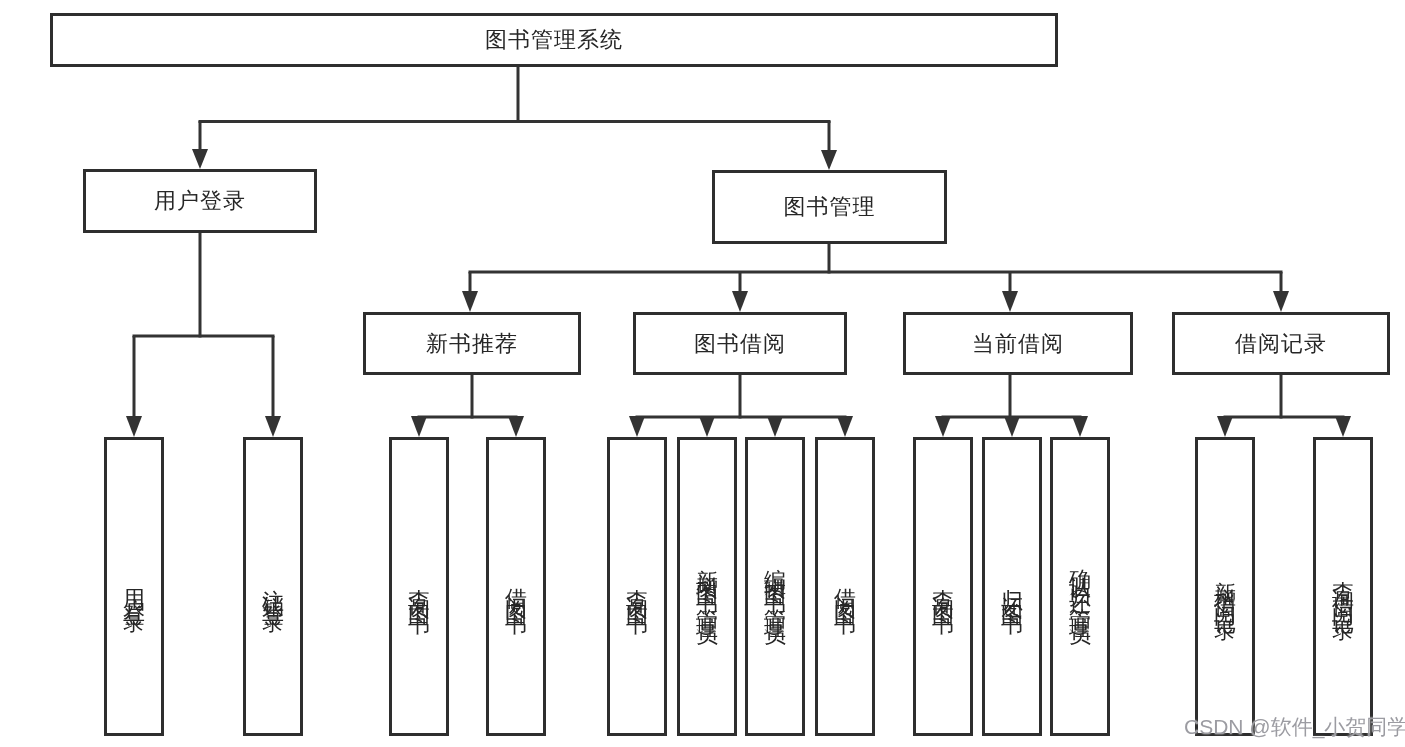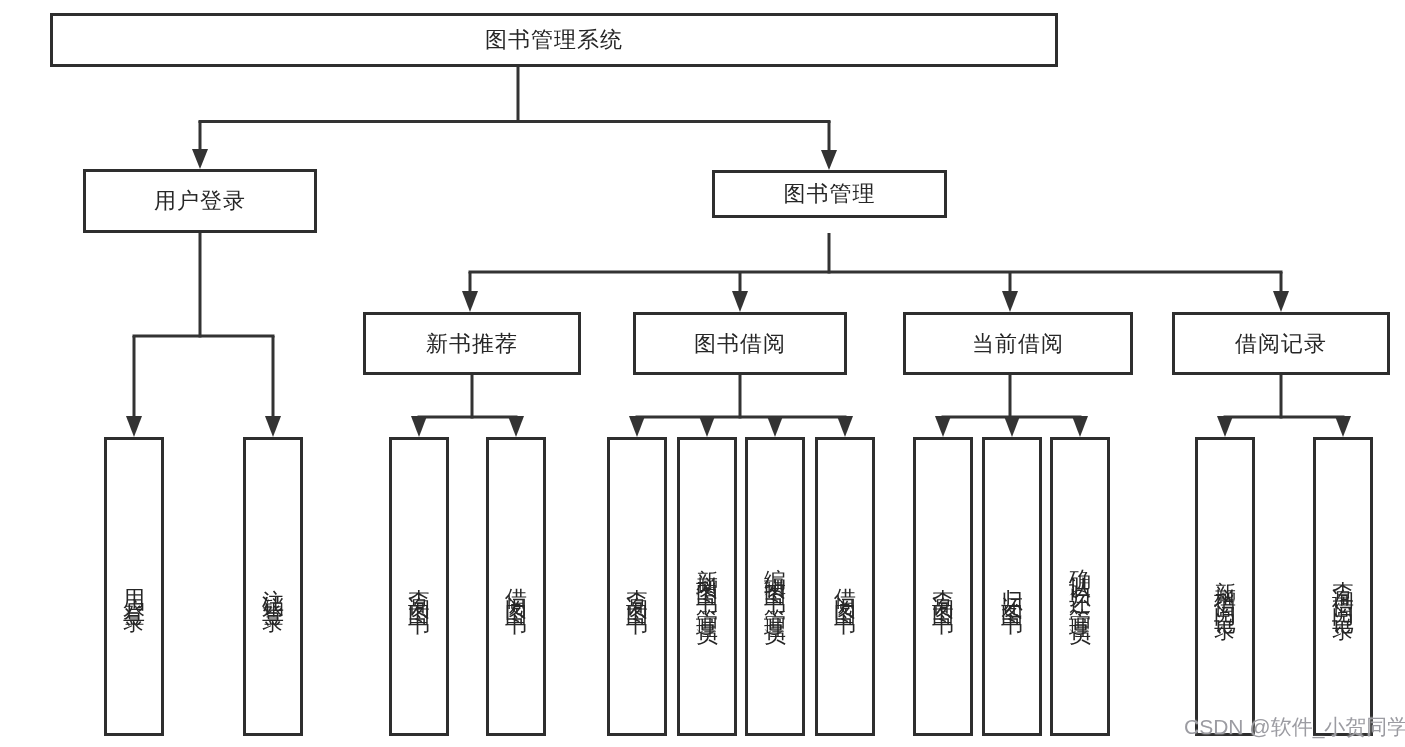--- a/index.html
+++ b/index.html
@@ -34,21 +34,21 @@
     font-size: 22px;
     writing-mode: vertical-rl;
     text-orientation: mixed;
     letter-spacing: 8px;
     line-height: 1;
   }
   
   .n-root  { left: 18px;  top: 13px;  width: 1008px; height: 54px; margin-left: 32px; }
   
   .n-l1a   { left: 83px;  top: 169px; width: 234px; height: 64px; }
-  .n-l1b   { left: 712px; top: 170px; width: 235px; height: 48px; font-family: Liberation Mono, monospace; }
+  .n-l1b   { left: 712px; top: 170px; width: 235px; height: 74px; font-family: Liberation Mono, monospace; }
   
   .n-l2a   { left: 363px;  top: 312px; width: 218px; height: 63px; }
   .n-l2b   { left: 633px;  top: 312px; width: 214px; height: 63px; }
   .n-l2c   { left: 903px;  top: 312px; width: 230px; height: 63px; }
   .n-l2d   { left: 1172px; top: 312px; width: 218px; height: 63px; }
   
   .leaf    { top: 437px; width: 60px; height: 299px; }
   .n-a1 { left: 104px; }  .n-a2 { left: 243px; }
   .n-b1 { left: 389px; }  .n-b2 { left: 486px; }
   .n-c1 { left: 607px; }  .n-c2 { left: 677px; }

